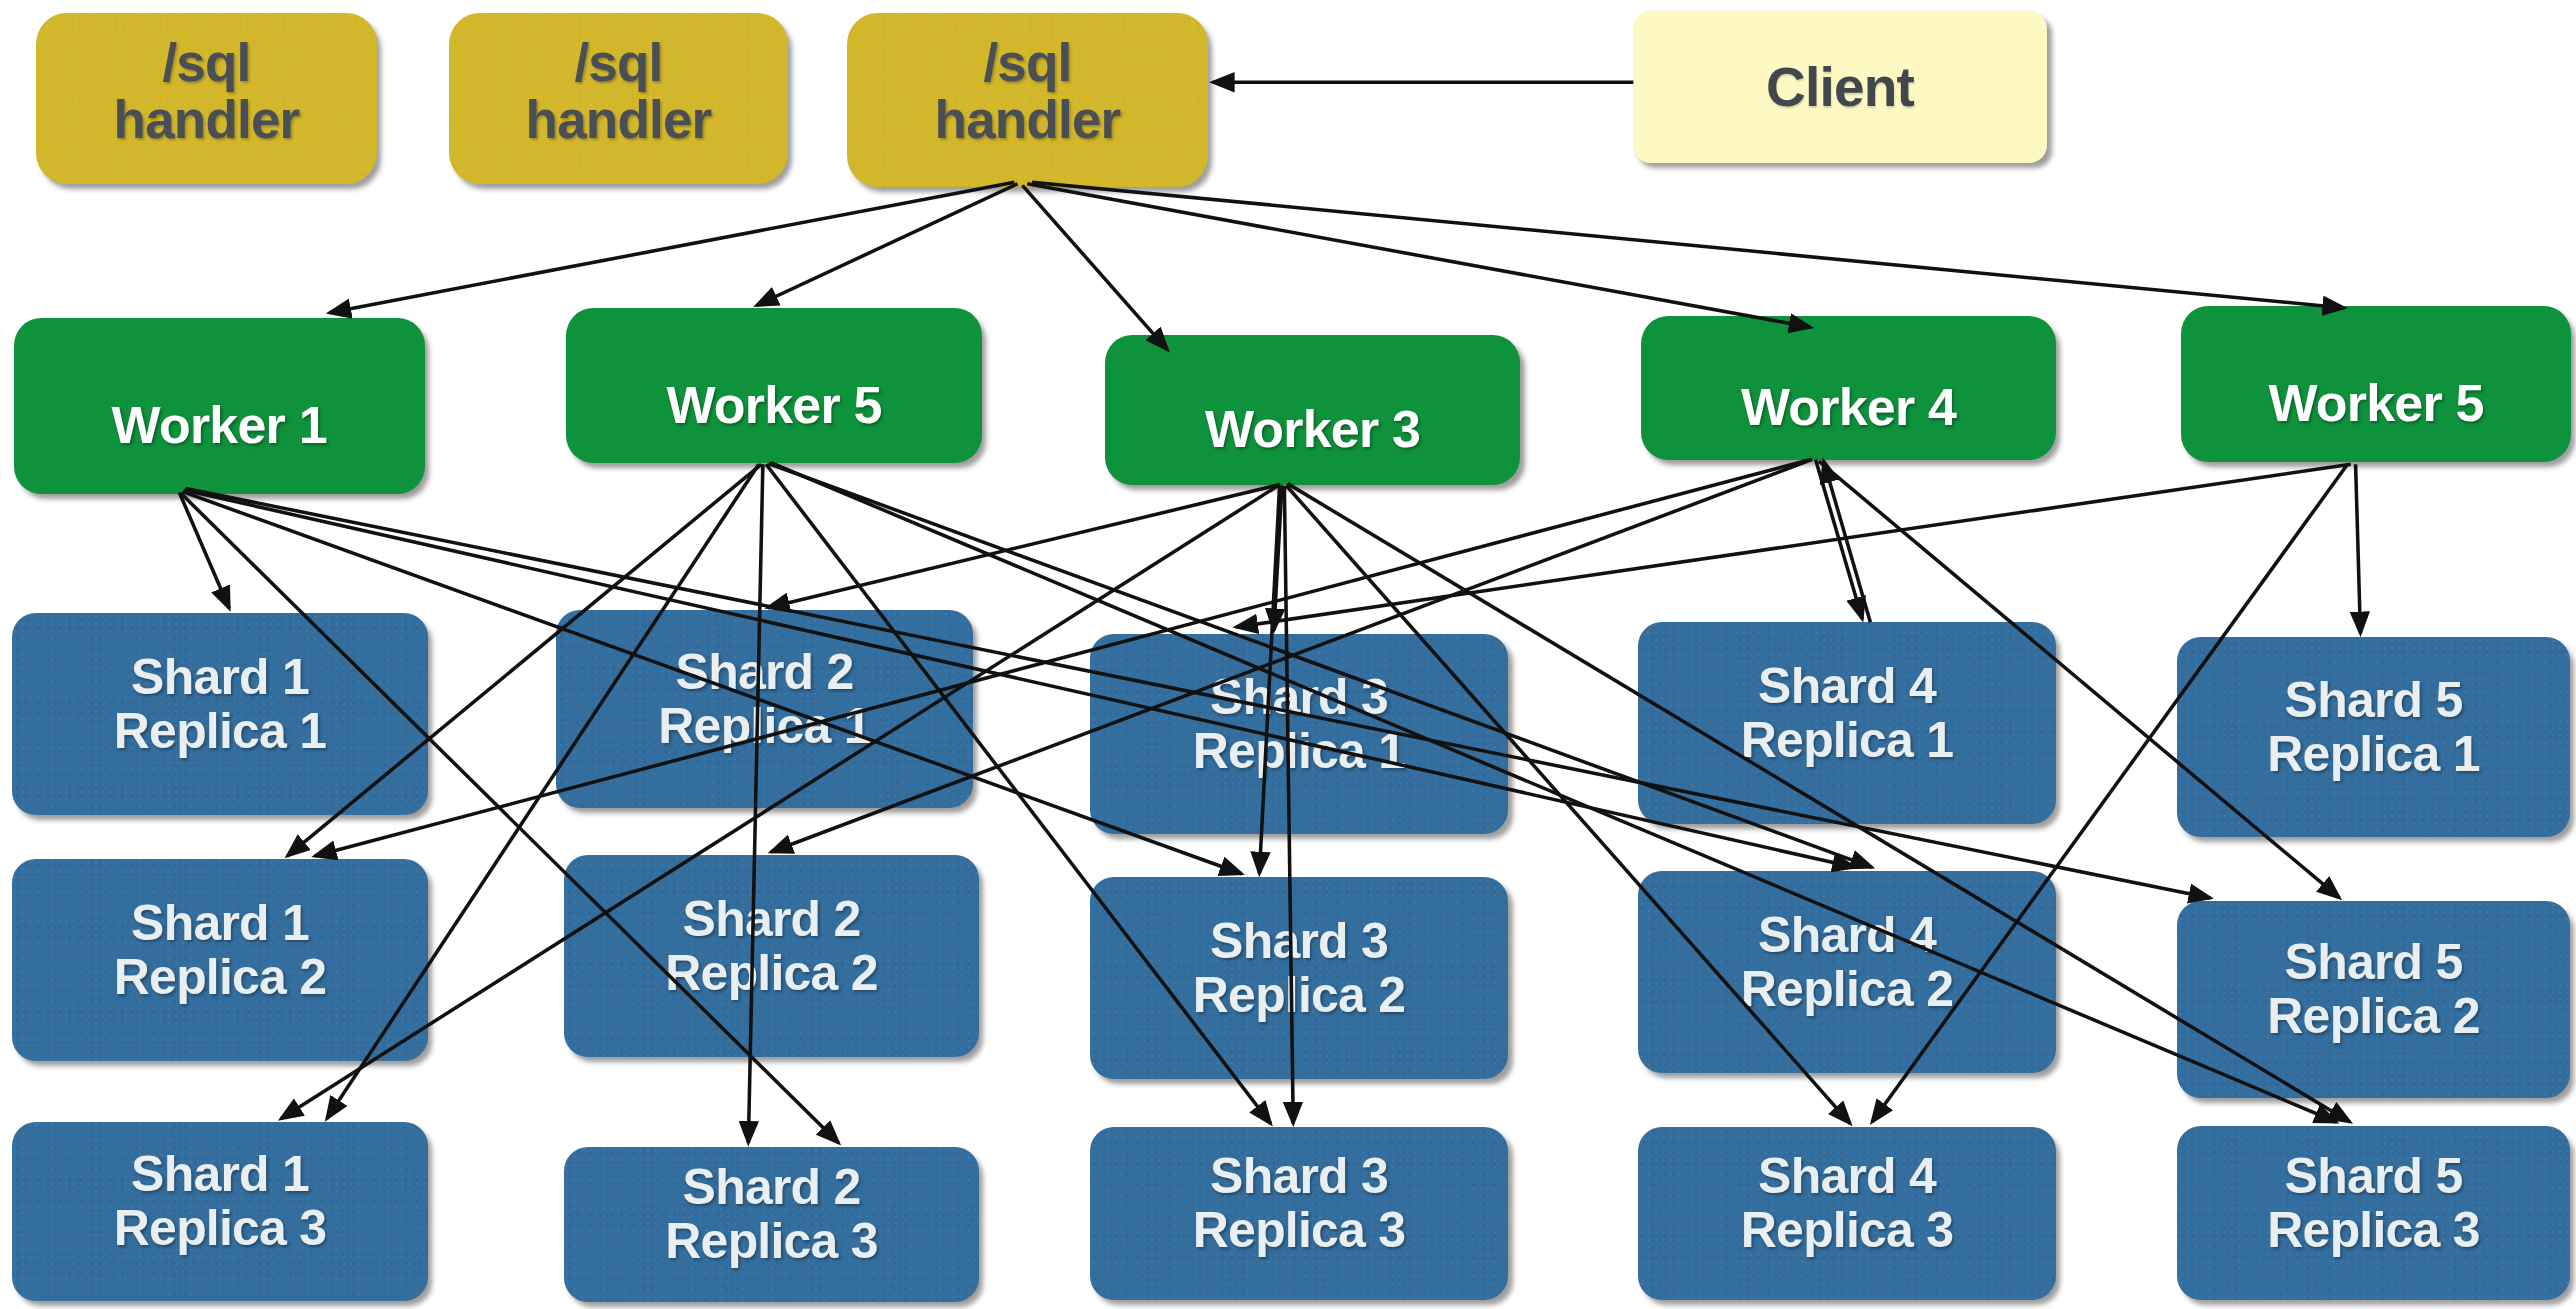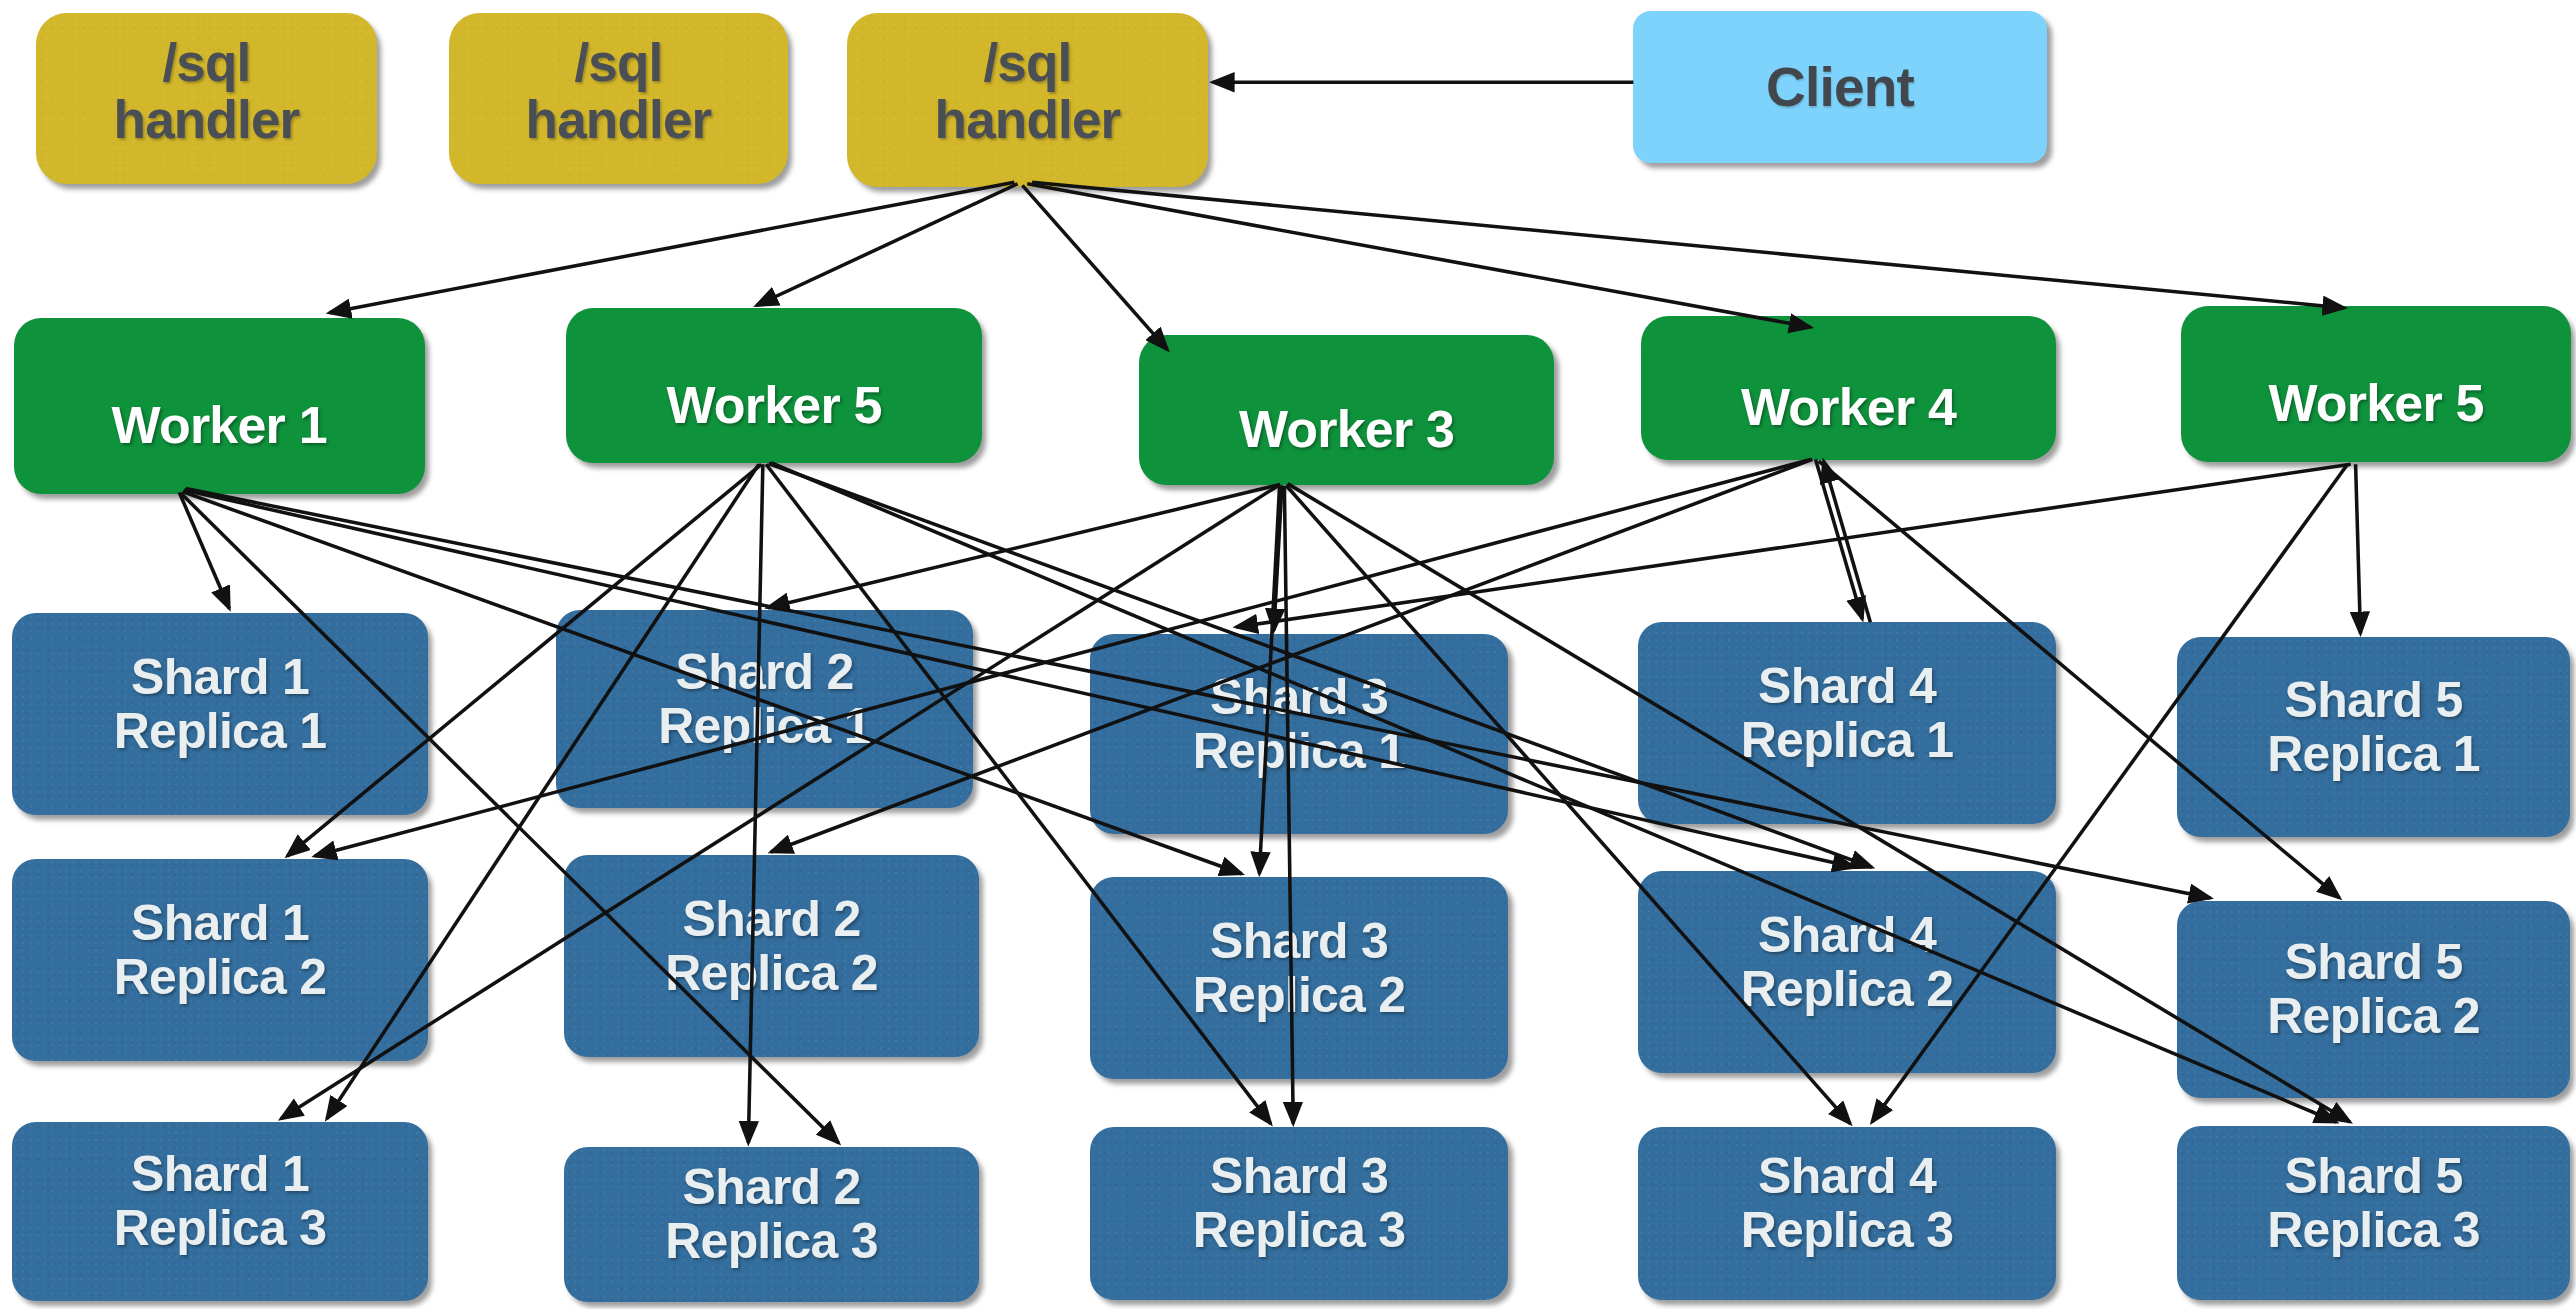--- a/index.html
+++ b/index.html
@@ -64,30 +64,30 @@
         <div class="line">handler</div>
       </div>
       <div class="node handler" style="left: 449px; top: 13px; width: 339px; height: 171px; background-color: rgb(211, 183, 43); color: rgb(74, 79, 85);">
         <div class="line">/sql</div>
         <div class="line">handler</div>
       </div>
       <div class="node handler" style="left: 847px; top: 13px; width: 361px; height: 174px; background-color: rgb(211, 183, 43); color: rgb(74, 79, 85);">
         <div class="line">/sql</div>
         <div class="line">handler</div>
       </div>
-      <div class="node client" style="left: 1633px; top: 11.3px; width: 414px; height: 152px; background-color: #7dd3fc; color: rgb(66, 71, 77);">
+      <div class="node client" style="left: 1633px; top: 11.3px; width: 414px; height: 152px; background-color: #fef9c3; color: rgb(66, 71, 77);">
         <div class="line">Client</div>
       </div>
       <div class="node worker" style="left: 13.7px; top: 318px; width: 411px; height: 176px; background-color: rgb(15, 146, 60); color: rgb(255, 255, 255);">
         <div class="line">Worker 1</div>
       </div>
       <div class="node worker" style="left: 566px; top: 308px; width: 416px; height: 155px; background-color: rgb(15, 146, 60); color: rgb(255, 255, 255);">
         <div class="line">Worker 5</div>
       </div>
-      <div class="node worker" style="left: 1105px; top: 335px; width: 415px; height: 150px; background-color: rgb(15, 146, 60); color: rgb(255, 255, 255); margin-left: 34px;">
+      <div class="node worker" style="left: 1105px; top: 335px; width: 415px; height: 150px; background-color: rgb(15, 146, 60); color: rgb(255, 255, 255);">
         <div class="line">Worker 3</div>
       </div>
       <div class="node worker" style="left: 1641px; top: 316px; width: 415px; height: 144px; background-color: rgb(15, 146, 60); color: rgb(255, 255, 255);">
         <div class="line">Worker 4</div>
       </div>
       <div class="node worker" style="left: 2181px; top: 306px; width: 390px; height: 156px; background-color: rgb(15, 146, 60); color: rgb(255, 255, 255);">
         <div class="line">Worker 5</div>
       </div>
       <div class="node replica" style="left: 12px; top: 613px; width: 416px; height: 202px; background-color: rgb(51, 110, 158); color: rgb(233, 238, 240);">
         <div class="line">Shard 1</div>

